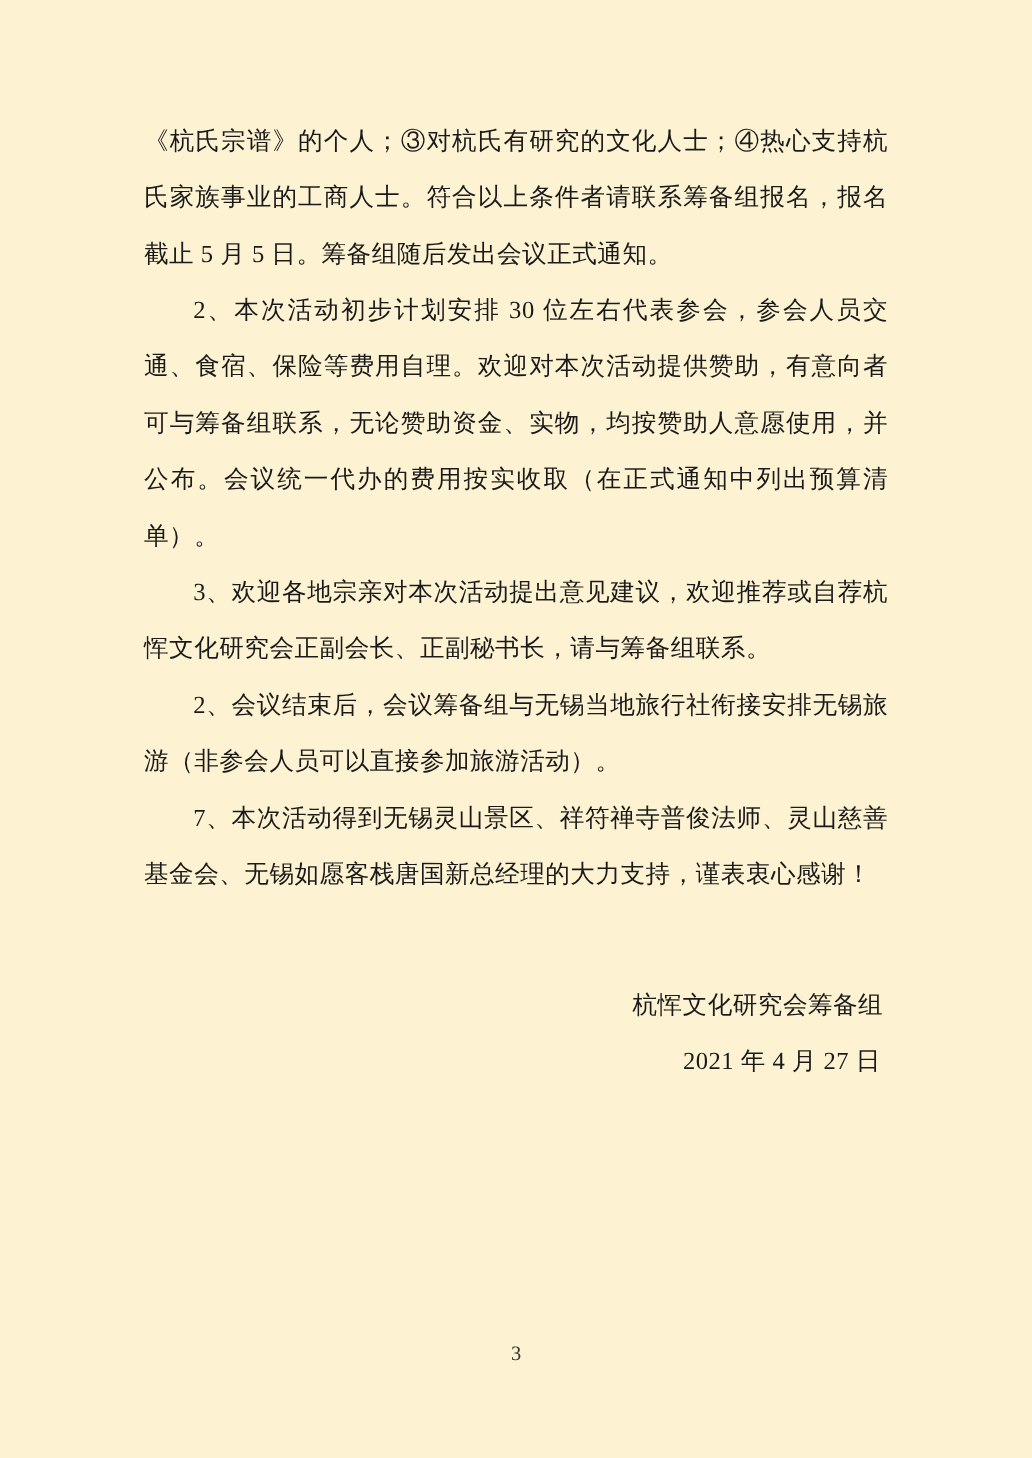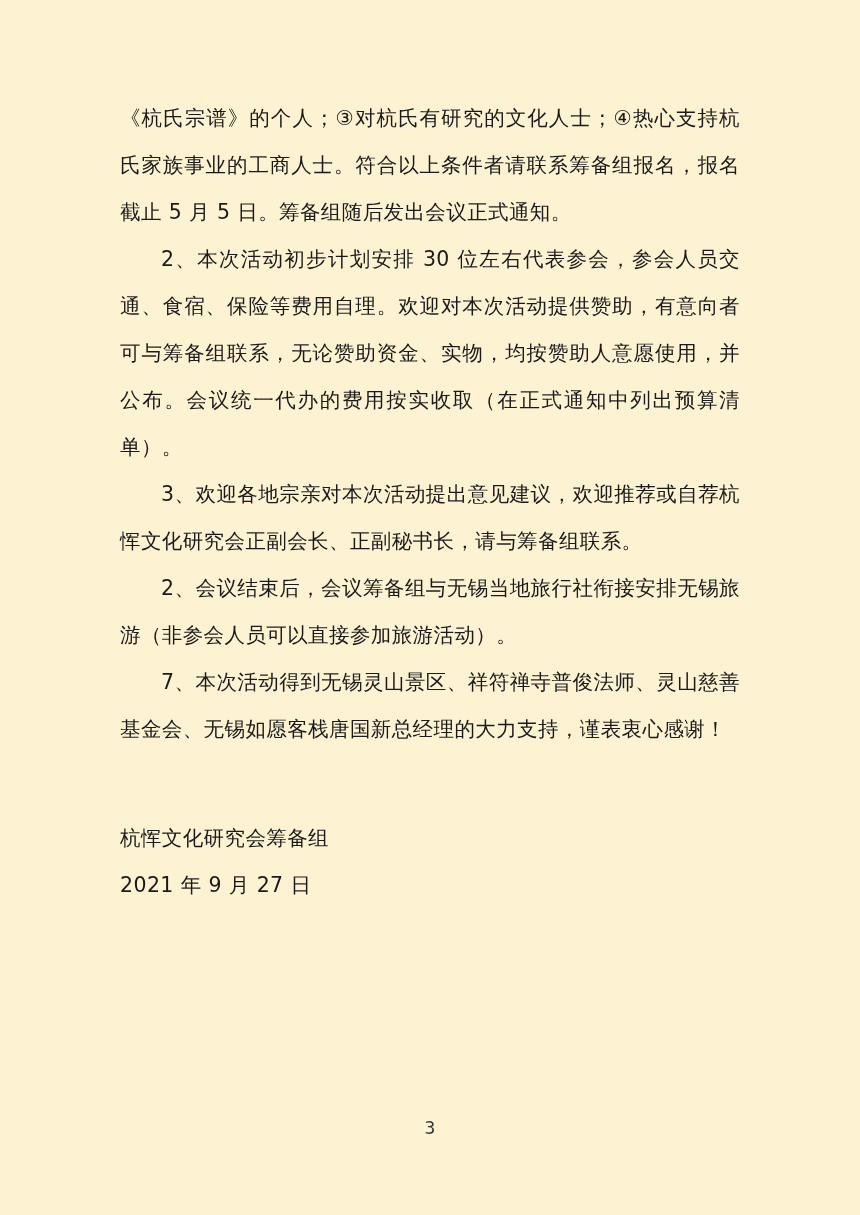--- a/index.html
+++ b/index.html
@@ -13,37 +13,38 @@
     font-family: "DejaVu Sans", "Liberation Sans", sans-serif;
     color: #1a1a1a;
     overflow: hidden;
   }
   .page {
     position: relative;
     width: 860px;
     height: 1167px;
     box-sizing: border-box;
     padding: 95px 120px 0 120px;
+    font-family: Liberation Serif, serif;
   }
   .doc-body {
     font-size: 20.5px;
     line-height: 47px;
     text-align: justify;
     letter-spacing: 0.4px;
   }
   .para {
     margin: 0 0 0 0;
     text-indent: 0;
   }
   .para.indent {
     text-indent: 41px;
   }
   .sign-block {
     margin-top: 62px;
-    text-align: left;
+    text-align: right;
     font-size: 20.5px;
     line-height: 47px;
     letter-spacing: 0.4px;
     padding-right: 4px;
   }
   .sign-line {
     display: block;
   }
   .sign-date {
     display: block;
@@ -74,18 +75,18 @@
 
     <p class="para indent">2、会议结束后，会议筹备组与无锡当地旅行社衔接安排无锡旅游（非参会人员可以直接参加旅游活动）。</p>
 
     <p class="para indent">7、本次活动得到无锡灵山景区、祥符禅寺普俊法师、灵山慈善基金会、无锡如愿客栈唐国新总经理的大力支持，谨表衷心感谢！</p>
 
 
   </div>
 
   <div class="sign-block">
     <span class="sign-line">杭恽文化研究会筹备组</span>
-    <span class="sign-date">2021 年 9 月 27 日</span>
+    <span class="sign-date">2021 年 4 月 27 日</span>
   </div>
 
   <div class="page-number">3</div>
 
 </div>
 
 </body></html>

